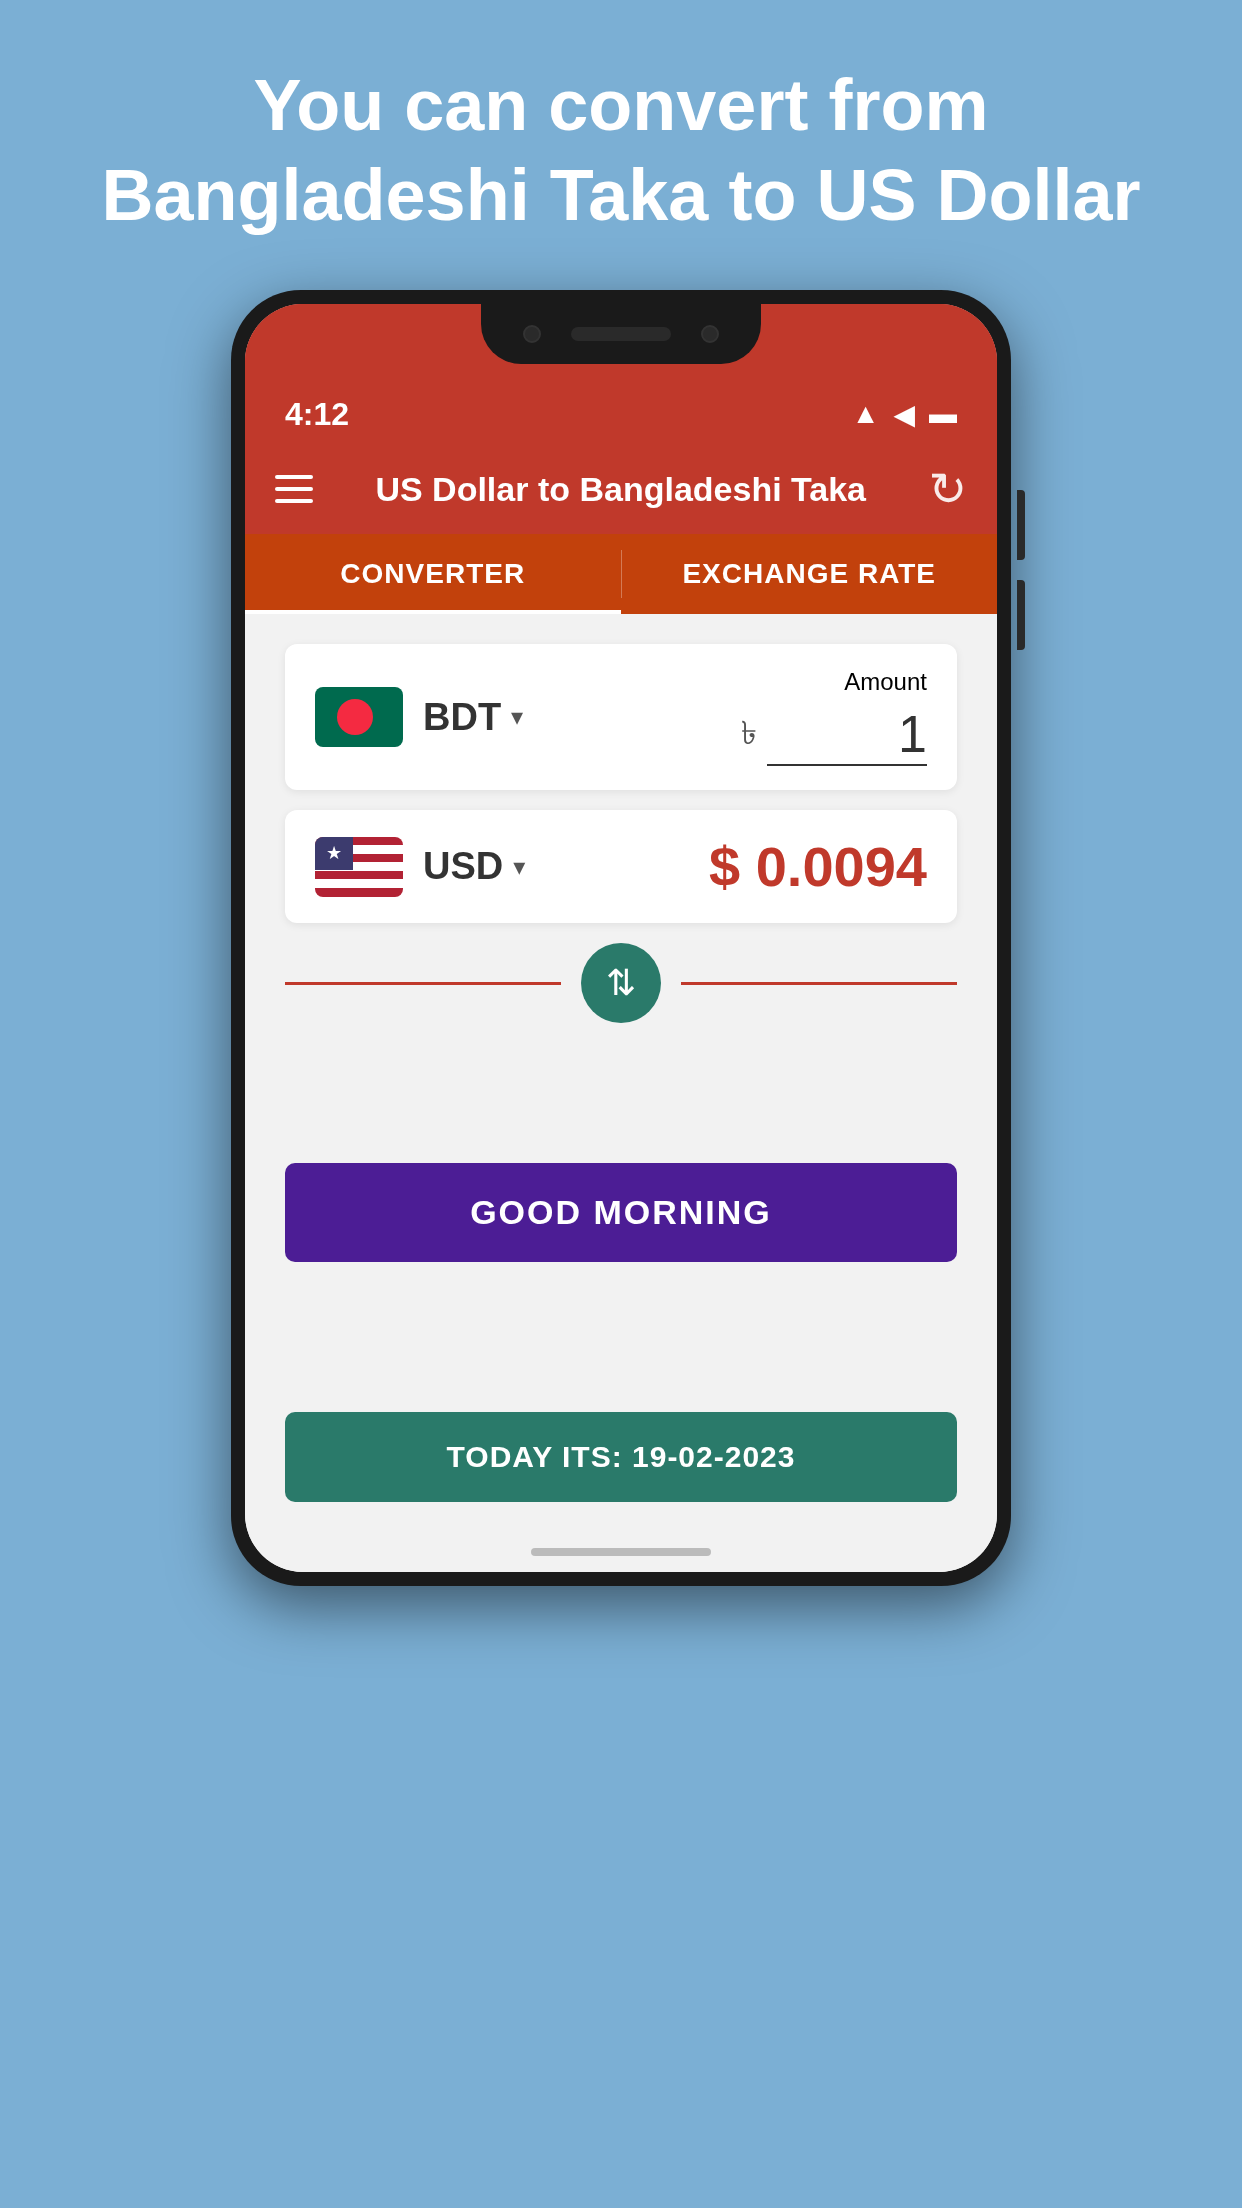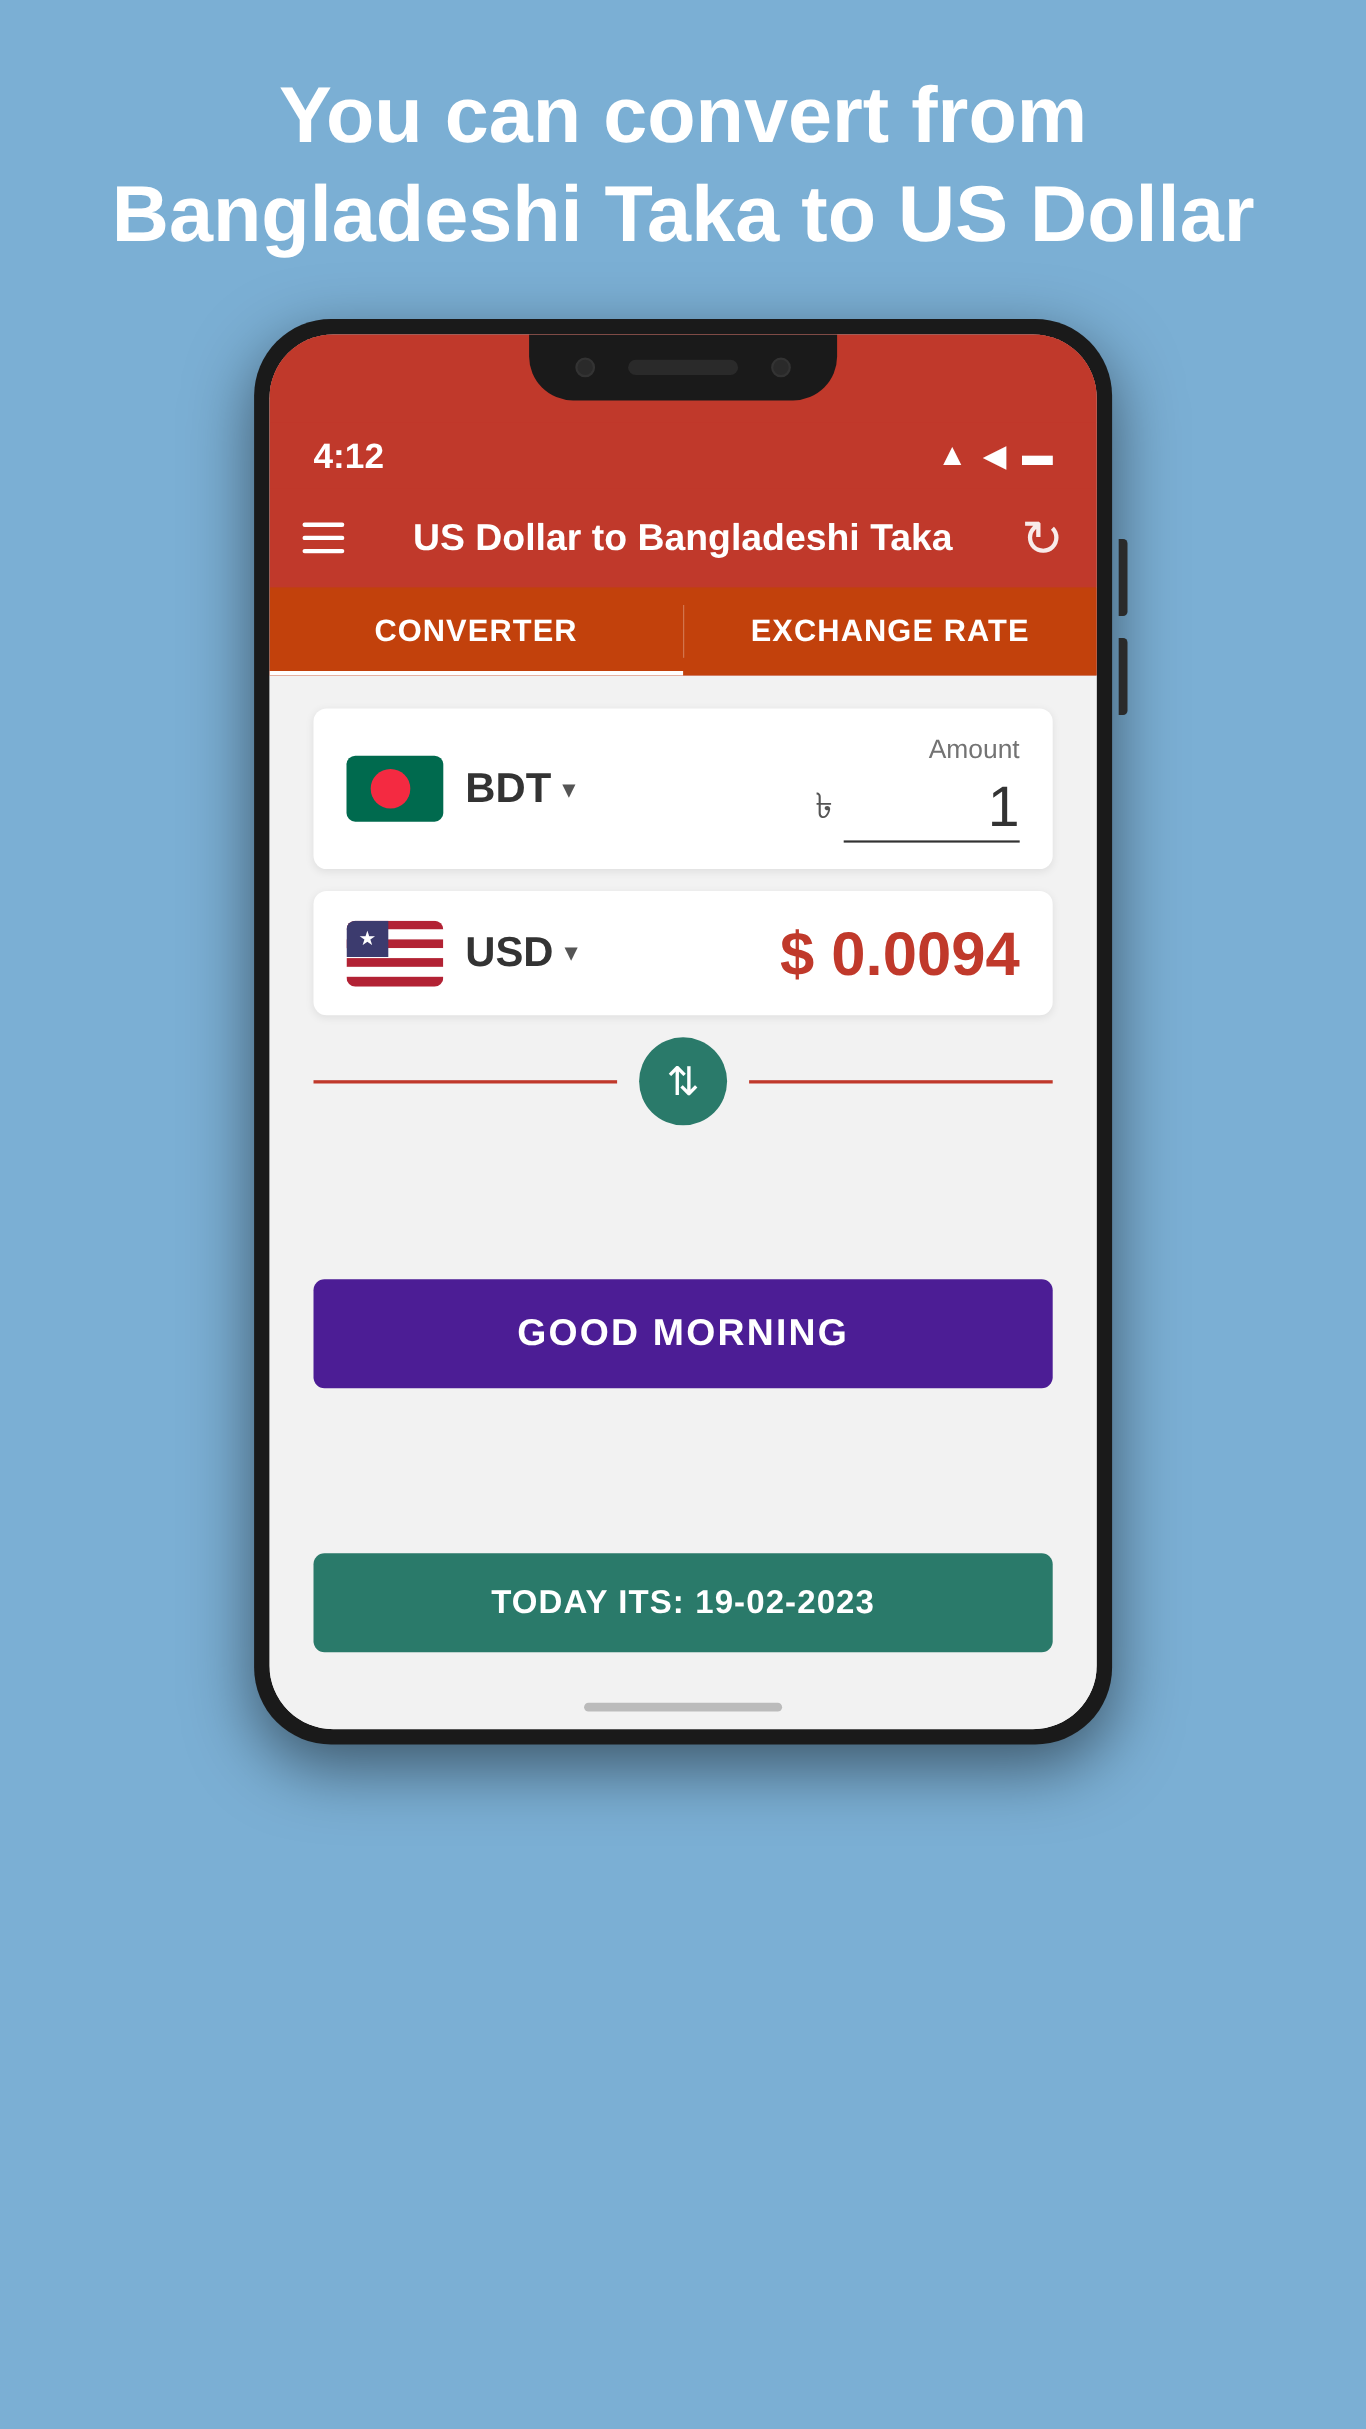--- a/index.html
+++ b/index.html
@@ -254,21 +254,21 @@
     }
 
     .amount-section {
       display: flex;
       flex-direction: column;
       align-items: flex-end;
       margin-left: auto;
     }
 
     .amount-label {
-      color: #737373;
+      color: #000000;
       font-size: 24px;
       margin-bottom: 8px;
     }
 
     .currency-symbol {
       color: #555;
       font-size: 32px;
       margin-right: 10px;
     }
 

